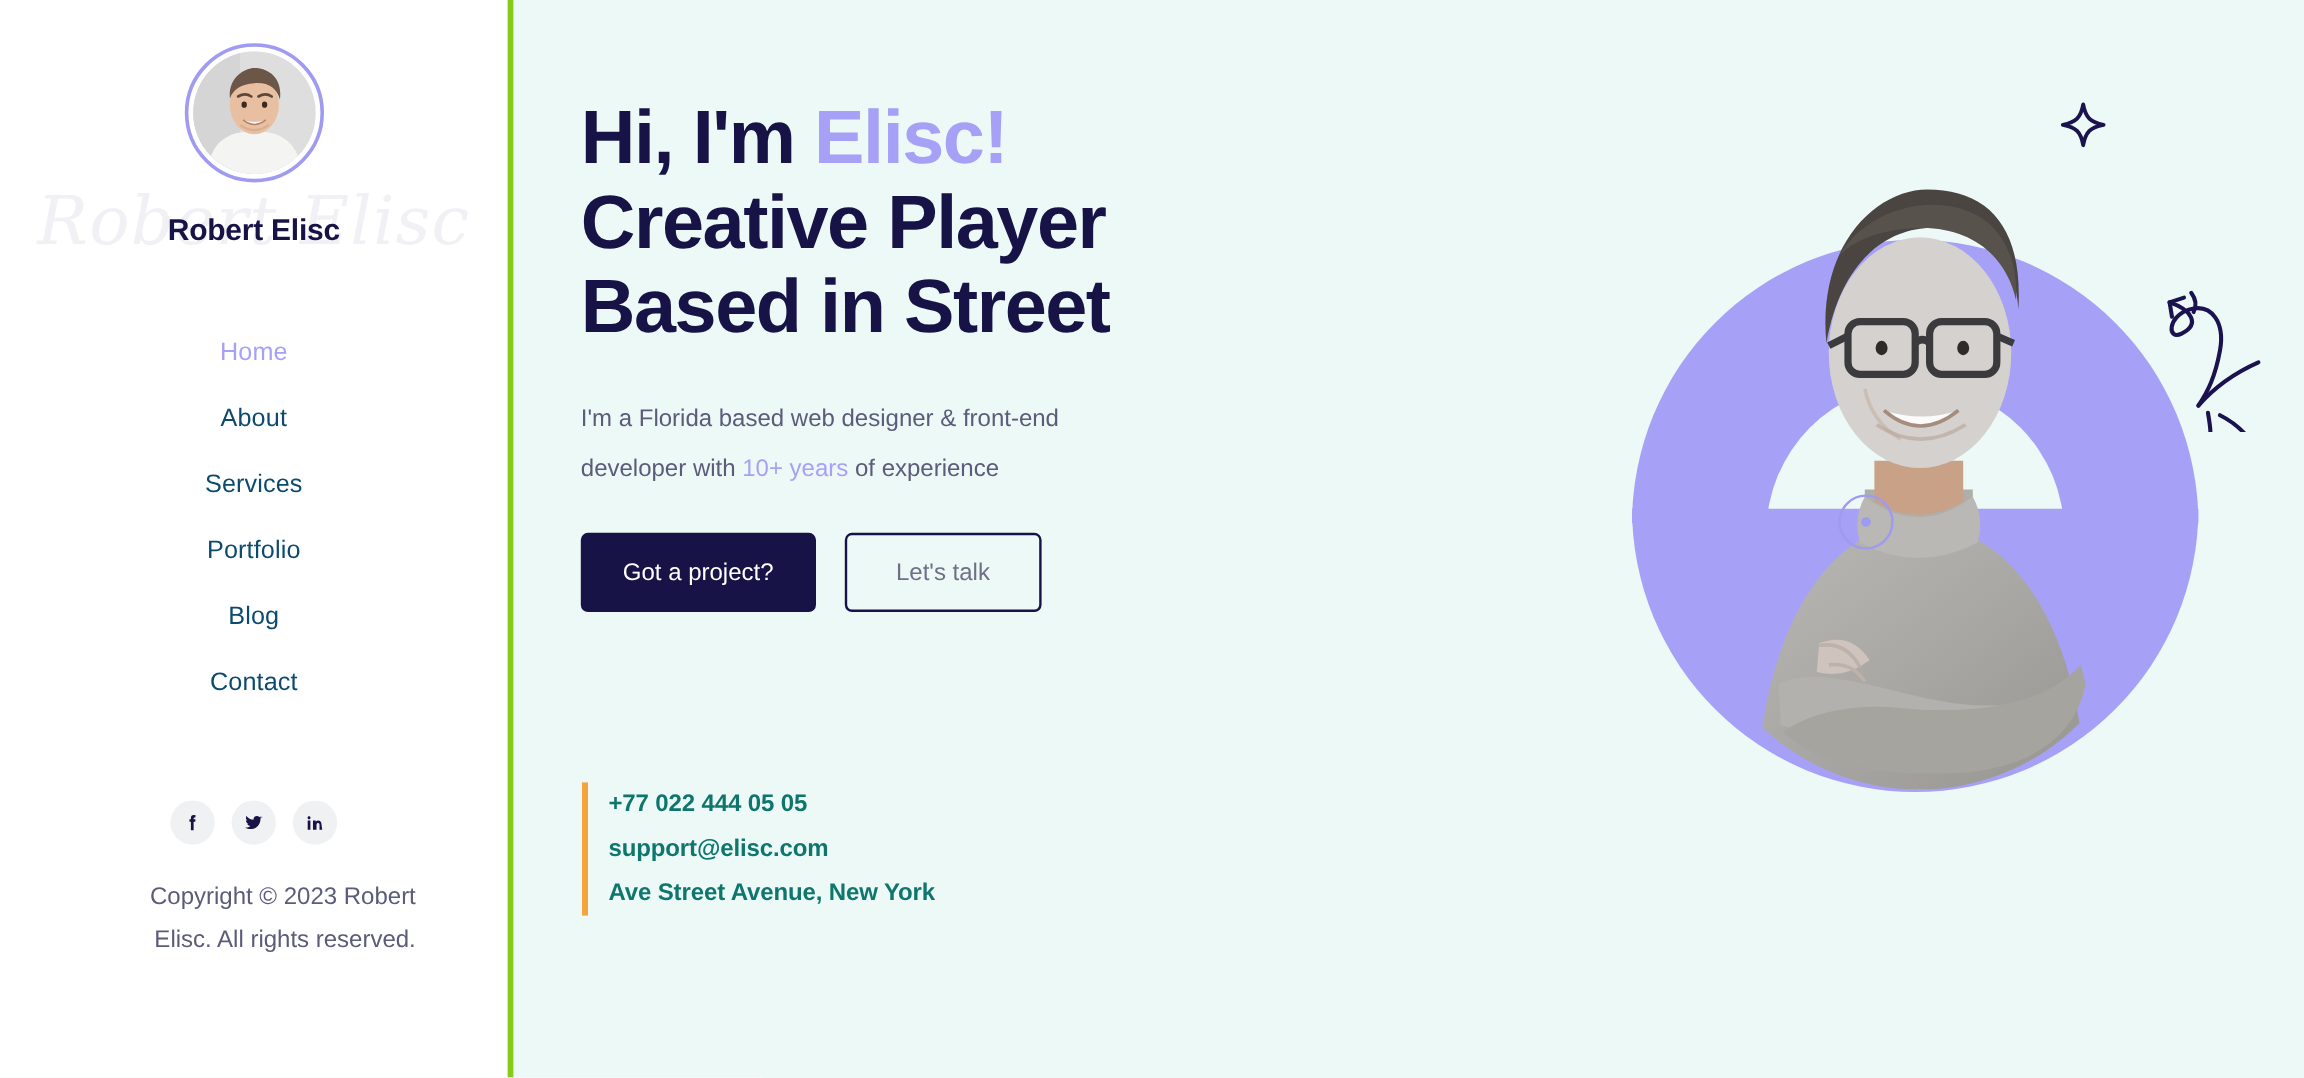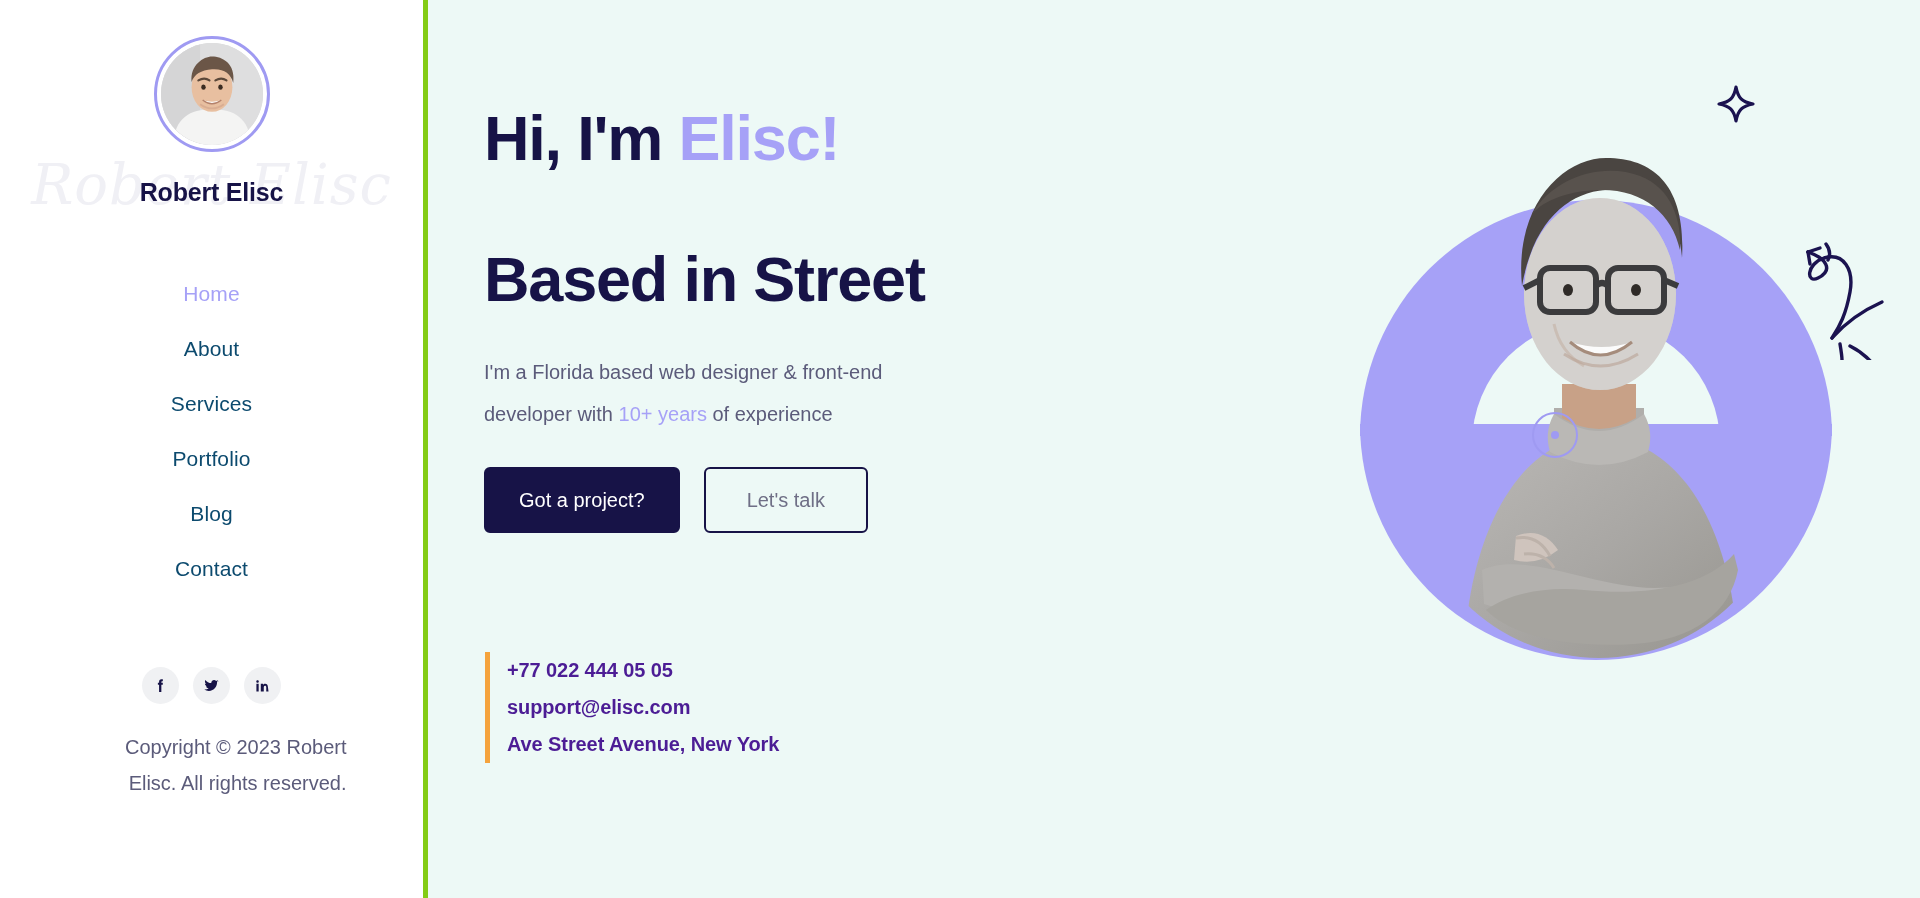--- a/index.html
+++ b/index.html
@@ -39,38 +39,38 @@
   .social{width:37px;height:37px;border-radius:50%;background:#f0f1f3;
           display:flex;align-items:center;justify-content:center;cursor:pointer;}
   .social svg{width:17px;height:17px;fill:#171347;}
 
   .copyright{margin-top:26px;width:270px;text-align:right;font-size:20px;
              line-height:1.78;color:#5b5b7a;}
 
   
   .hero{position:relative;flex:1 1 auto;height:898px;background:#edf9f6;overflow:hidden;}
 
-  .hero-text{position:absolute;left:56px;top:103px;width:620px;}
+  .hero-text{position:absolute;left:56px;top:80px;width:620px;}
   h1.headline{font-size:63px;line-height:1.12;font-weight:bold;color:#171347;
               letter-spacing:-1.2px;}
   h1.headline .accent{color:#a6a1f7;}
 
   .subtitle{margin-top:36px;font-size:20px;line-height:2.1;color:#5b5b7a;width:480px;}
   .subtitle .accent{color:#a6a1f7;}
 
   .cta-row{margin-top:32px;display:flex;gap:24px;align-items:center;}
   .btn{font-size:20px;line-height:1;cursor:pointer;border-radius:6px;
        padding:21px 33px;font-family:inherit;}
   .btn-primary{background:#171347;color:#ffffff;border:2px solid #171347;}
   .btn-secondary{background:transparent;color:#6f6f86;border:2px solid #171347;
                  padding:21px 41px;}
 
   .contact{position:absolute;left:57px;top:652px;border-left:5px solid #f5a33c;
            padding-left:17px;}
-  .contact-line{font-size:20px;font-weight:bold;color:#4c1d95;line-height:1;
+  .contact-line{font-size:20px;font-weight:bold;color:#0f766e;line-height:1;
                 padding:8px 0 9px;letter-spacing:-.1px;}
 
   
   .art{position:absolute;right:24px;top:0;width:620px;height:898px;}
   .arch{position:absolute;left:84px;top:200px;width:472px;height:236px;
         background:#a6a1f7;border-radius:236px 236px 0 0;}
   .arch-hole{position:absolute;left:196px;top:320px;width:248px;height:124px;
              background:#edf9f6;border-radius:124px 124px 0 0;}
   .lower-half{position:absolute;left:84px;top:424px;width:472px;height:236px;
               background:#a6a1f7;border-radius:0 0 236px 236px;}
@@ -145,21 +145,21 @@
     </div>
 
     <div class="copyright">Copyright © 2023 Robert Elisc. All rights reserved.</div>
   </aside>
 
   <main class="hero">
 
     <div class="hero-text">
       <h1 class="headline">
         <span><span>Hi, I'm </span><span class="accent">Elisc!</span></span><br>
-        <br>
+        <span>Creative Player</span><br>
         <span>Based in Street</span>
       </h1>
 
       <p class="subtitle"><span>I'm a Florida based web designer &amp; front-end developer with </span><span class="accent">10+ years</span><span> of experience</span></p>
 
       <div class="cta-row">
         <button class="btn btn-primary">Got a project?</button>
         <button class="btn btn-secondary">Let's talk</button>
       </div>
     </div>

